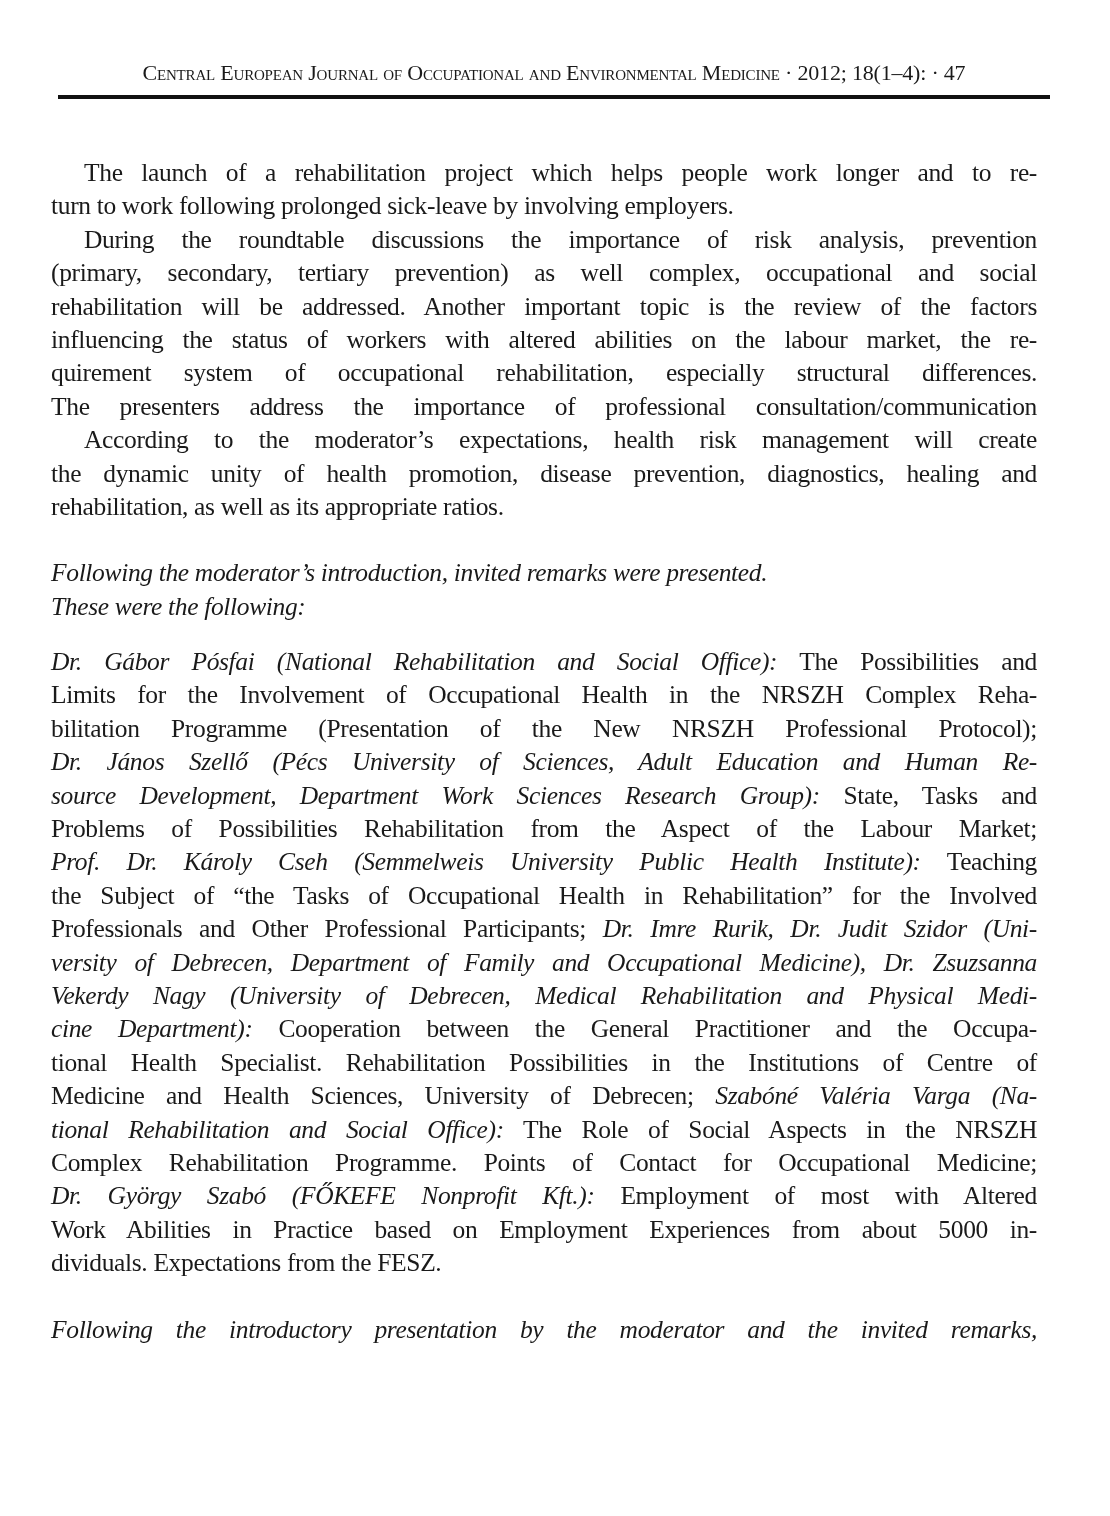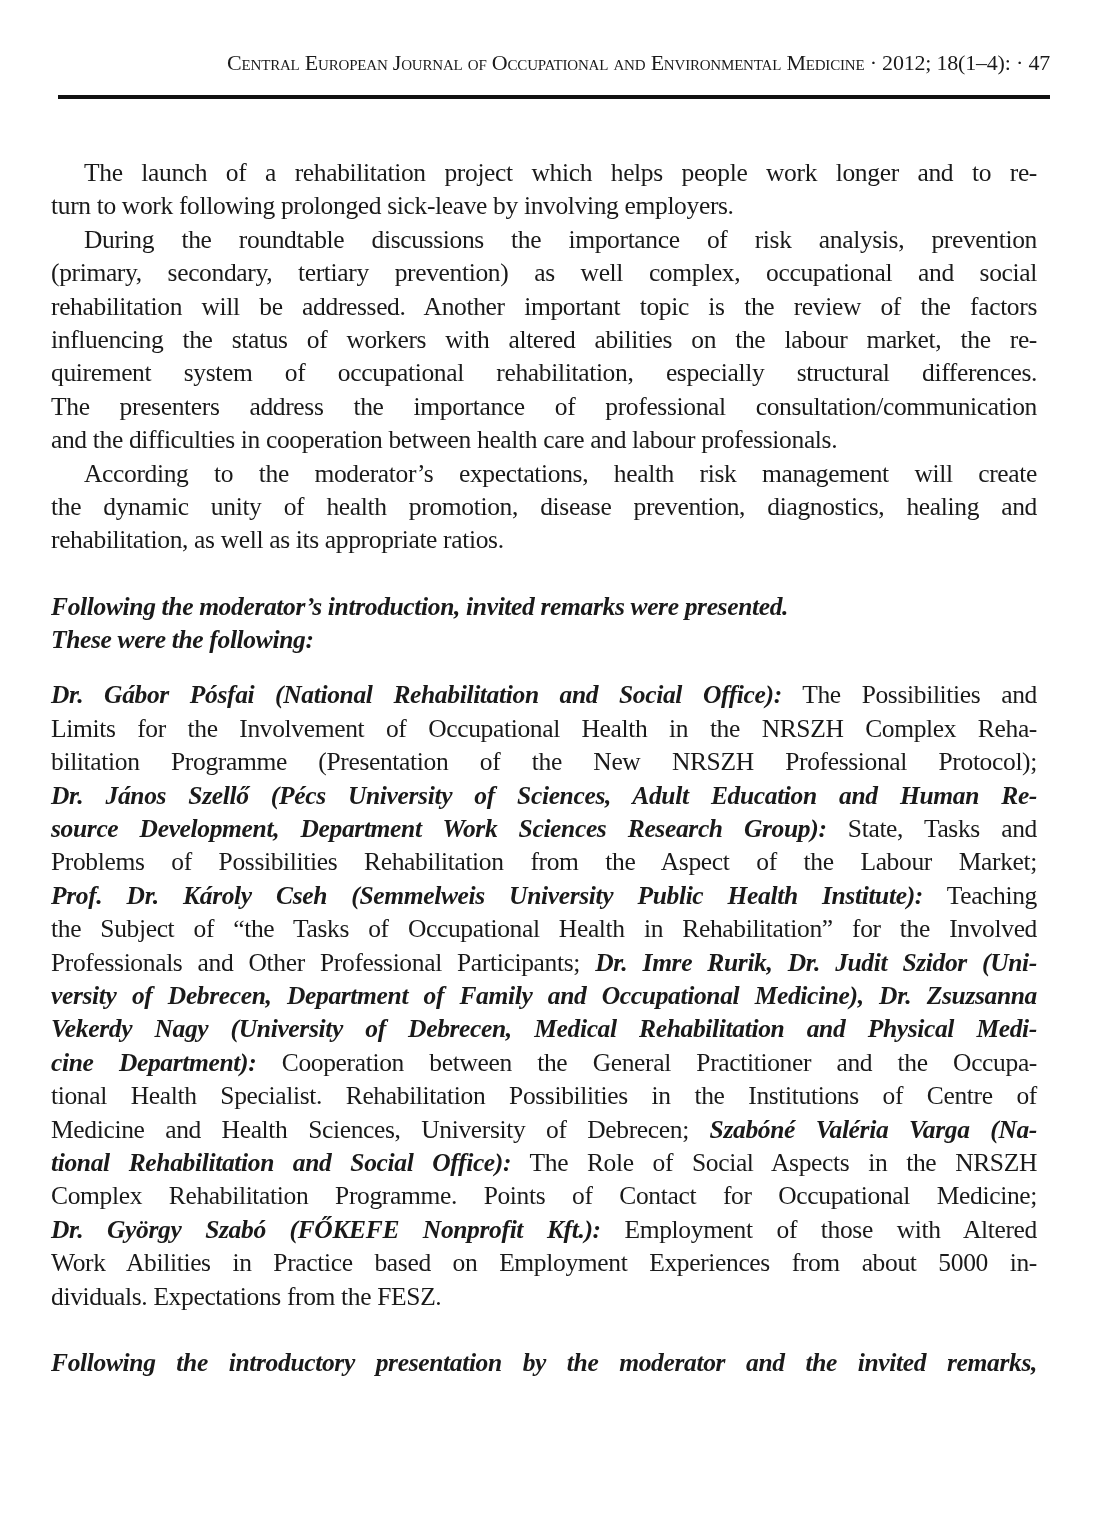--- a/index.html
+++ b/index.html
@@ -2,42 +2,42 @@
 <html><head>
   <meta charset="utf-8">
   <style>
     html, body { margin: 0; padding: 0; background: #ffffff; }
     body {
       width: 1110px; height: 1516px; position: relative; overflow: hidden;
       font-family: "Liberation Serif", "DejaVu Serif", serif;
       color: #1a1a1a;
     }
     .header {
-      position: absolute; left: 58px; top: 50px; width: 992px;
-      text-align: right; font-size: 22px; line-height: 26px;
+      position: absolute; left: 58px; top: 60px; width: 992px;
+      text-align: center; font-size: 22px; line-height: 26px;
       letter-spacing: -0.2px; white-space: nowrap;
     }
     .header .sc { font-variant: small-caps; }
     .rule {
       position: absolute; left: 58px; top: 95px; width: 992px; height: 4px;
       background: #111111;
     }
     .body {
       position: absolute; left: 51px; top: 156px; width: 986px;
       font-size: 25.5px; line-height: 33.4px;
     }
     .line {
       display: block; height: 33.4px; white-space: nowrap;
       text-align: justify; text-align-last: justify;
       letter-spacing: -0.35px;
     }
     .line.last { text-align-last: left; }
     .line.indent { padding-left: 33px; }
     .gap { height: 33px; }
-    .it { font-style: italic; font-weight: bold; }
+    .it { font-style: italic; }
     .par { display: block; }
   </style>
 </head>
 <body>
 
 <div class="header">
   <span class="sc">Central European Journal of Occupational and Environmental Medicine</span>
   <span>· 2012; 18(1–4): · 47</span>
 </div>
 <div class="rule"></div>
@@ -50,21 +50,20 @@
   </div>
 
 
   <div class="par">
     <span class="line indent">During the roundtable discussions the importance of risk analysis, prevention</span>
     <span class="line">(primary, secondary, tertiary prevention) as well complex, occupational and social</span>
     <span class="line">rehabilitation will be addressed. Another important topic is the review of the factors</span>
     <span class="line">influencing the status of workers with altered abilities on the labour market, the re-</span>
     <span class="line">quirement system of occupational rehabilitation, especially structural differences.</span>
     <span class="line">The presenters address the importance of professional consultation/communication</span>
-    <span class="line last">and the difficulties in cooperation between health care and labour professionals.</span>
   </div>
 
   <div class="par">
     <span class="line indent">According to the moderator’s expectations, health risk management will create</span>
     <span class="line">the dynamic unity of health promotion, disease prevention, diagnostics, healing and</span>
     <span class="line last">rehabilitation, as well as its appropriate ratios.</span>
   </div>
 
   <div class="gap"></div>
 
@@ -85,21 +84,21 @@
     <span class="line"><span class="it">Prof. Dr. Károly Cseh (Semmelweis University Public Health Institute):</span><span> Teaching</span></span>
     <span class="line">the Subject of “the Tasks of Occupational Health in Rehabilitation” for the Involved</span>
     <span class="line"><span>Professionals and Other Professional Participants; </span><span class="it">Dr. Imre Rurik, Dr. Judit Szidor (Uni-</span></span>
     <span class="line it">versity of Debrecen, Department of Family and Occupational Medicine), Dr. Zsuzsanna</span>
     <span class="line it">Vekerdy Nagy (University of Debrecen, Medical Rehabilitation and Physical Medi-</span>
     <span class="line"><span class="it">cine Department):</span><span> Cooperation between the General Practitioner and the Occupa-</span></span>
     <span class="line">tional Health Specialist. Rehabilitation Possibilities in the Institutions of Centre of</span>
     <span class="line"><span>Medicine and Health Sciences, University of Debrecen; </span><span class="it">Szabóné Valéria Varga (Na-</span></span>
     <span class="line"><span class="it">tional Rehabilitation and Social Office):</span><span> The Role of Social Aspects in the NRSZH</span></span>
     <span class="line">Complex Rehabilitation Programme. Points of Contact for Occupational Medicine;</span>
-    <span class="line"><span class="it">Dr. György Szabó (FŐKEFE Nonprofit Kft.):</span><span> Employment of those with Altered</span></span>
+    <span class="line"><span class="it">Dr. György Szabó (FŐKEFE Nonprofit Kft.):</span><span> Employment of most with Altered</span></span>
     <span class="line">Work Abilities in Practice based on Employment Experiences from about 5000 in-</span>
     <span class="line last">dividuals. Expectations from the FESZ.</span>
   </div>
 
   <div class="gap"></div>
 
   <div class="par it">
     <span class="line">Following the introductory presentation by the moderator and the invited remarks,</span>
   </div>
 

